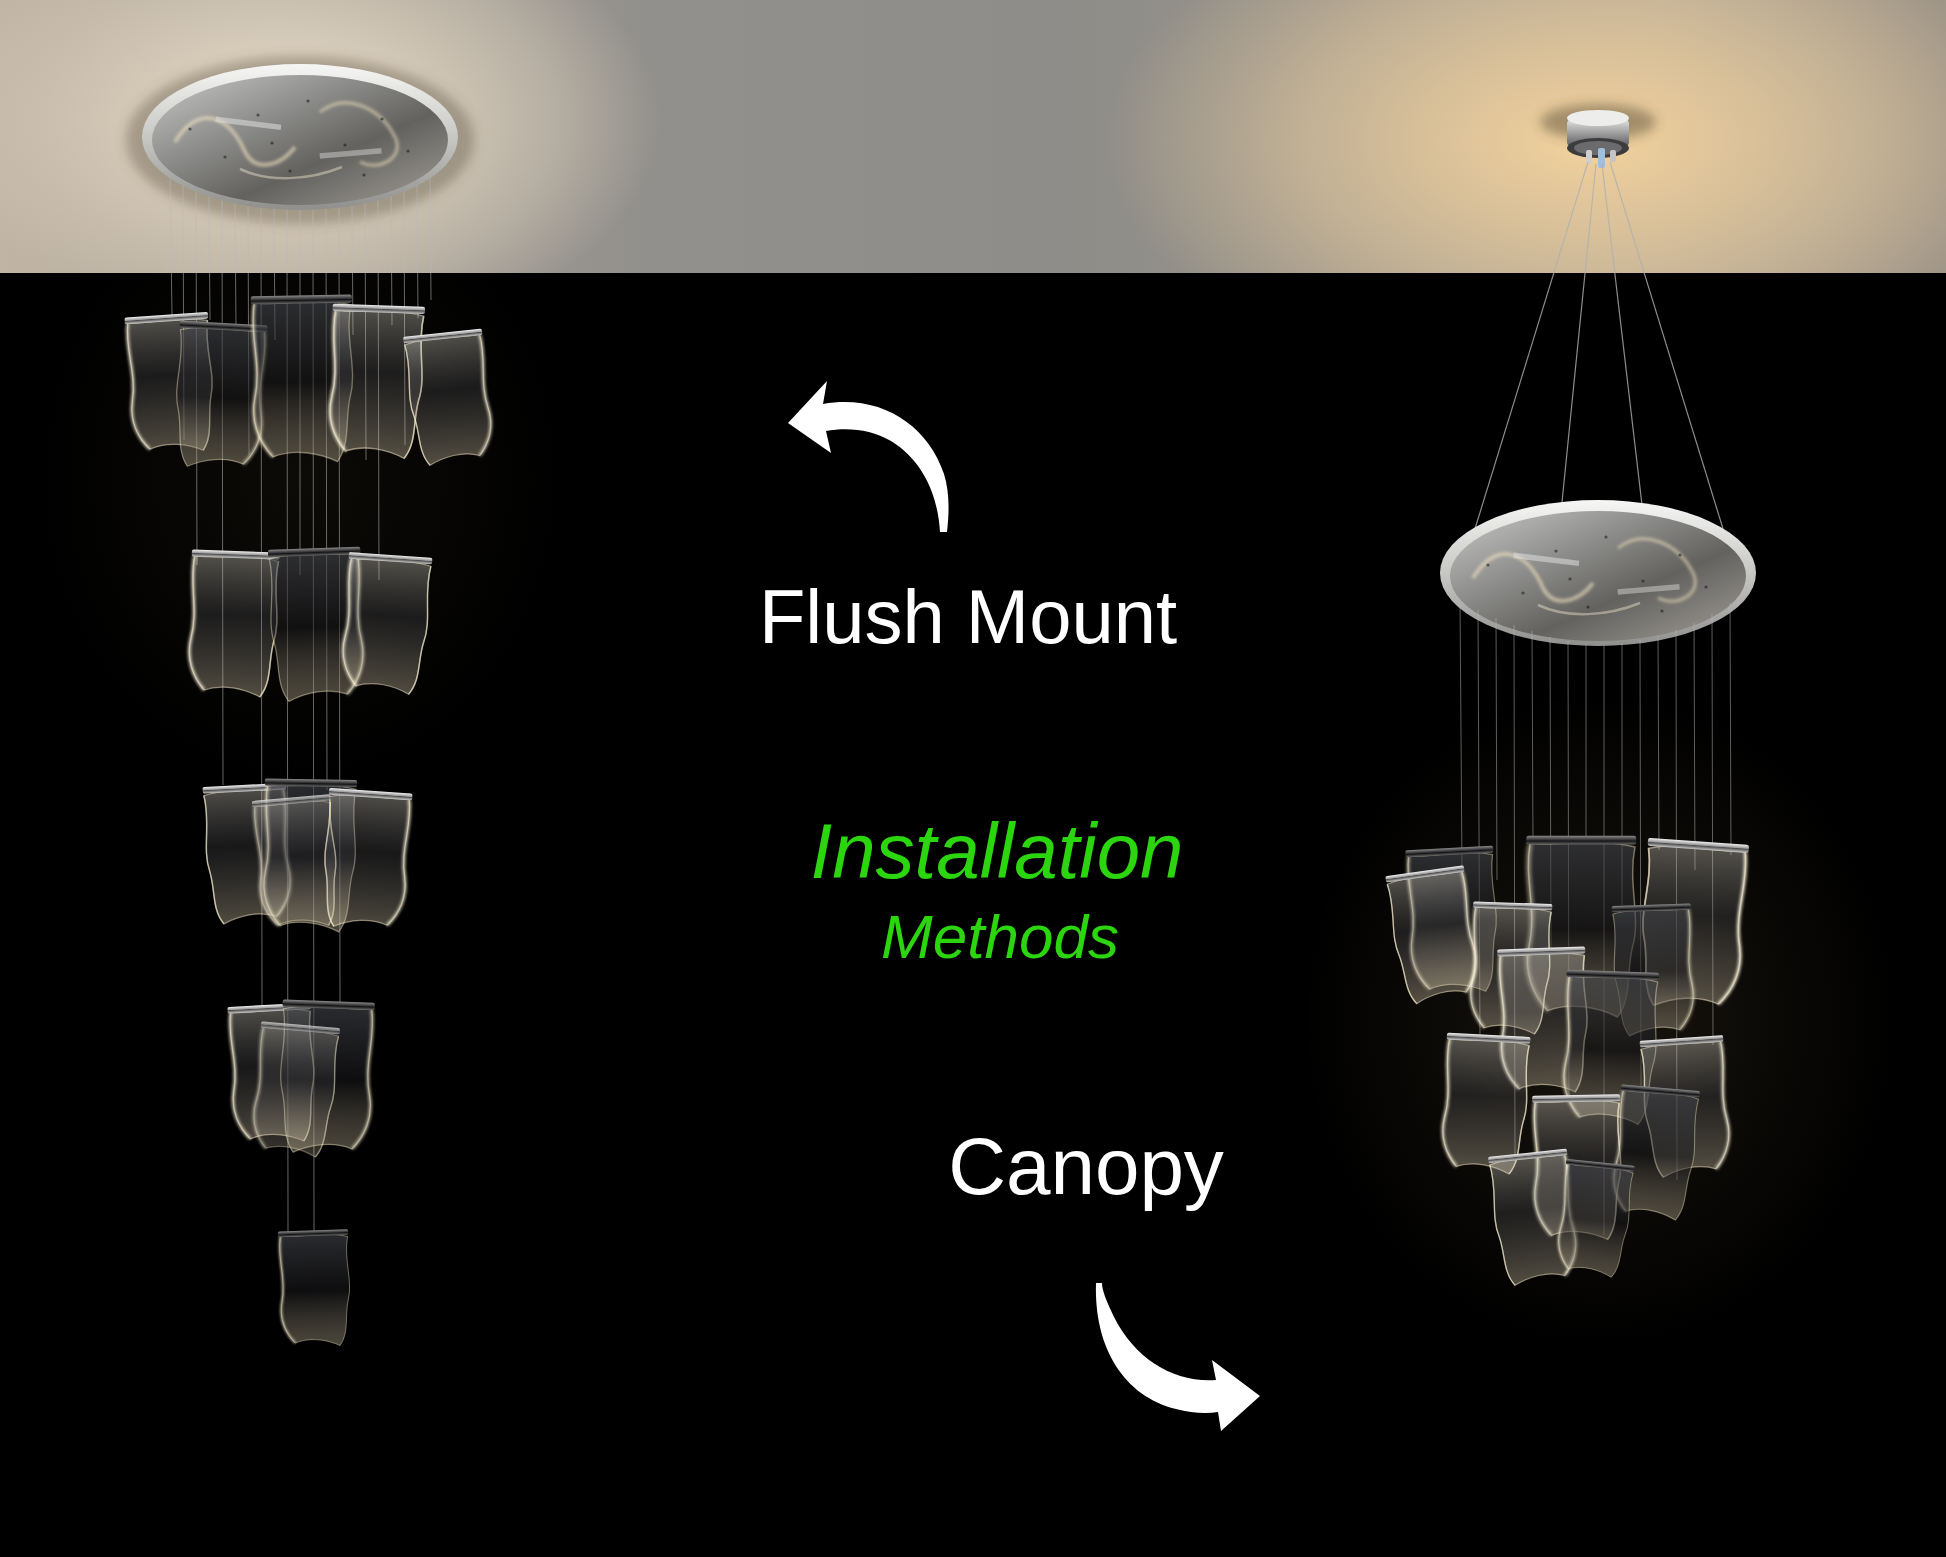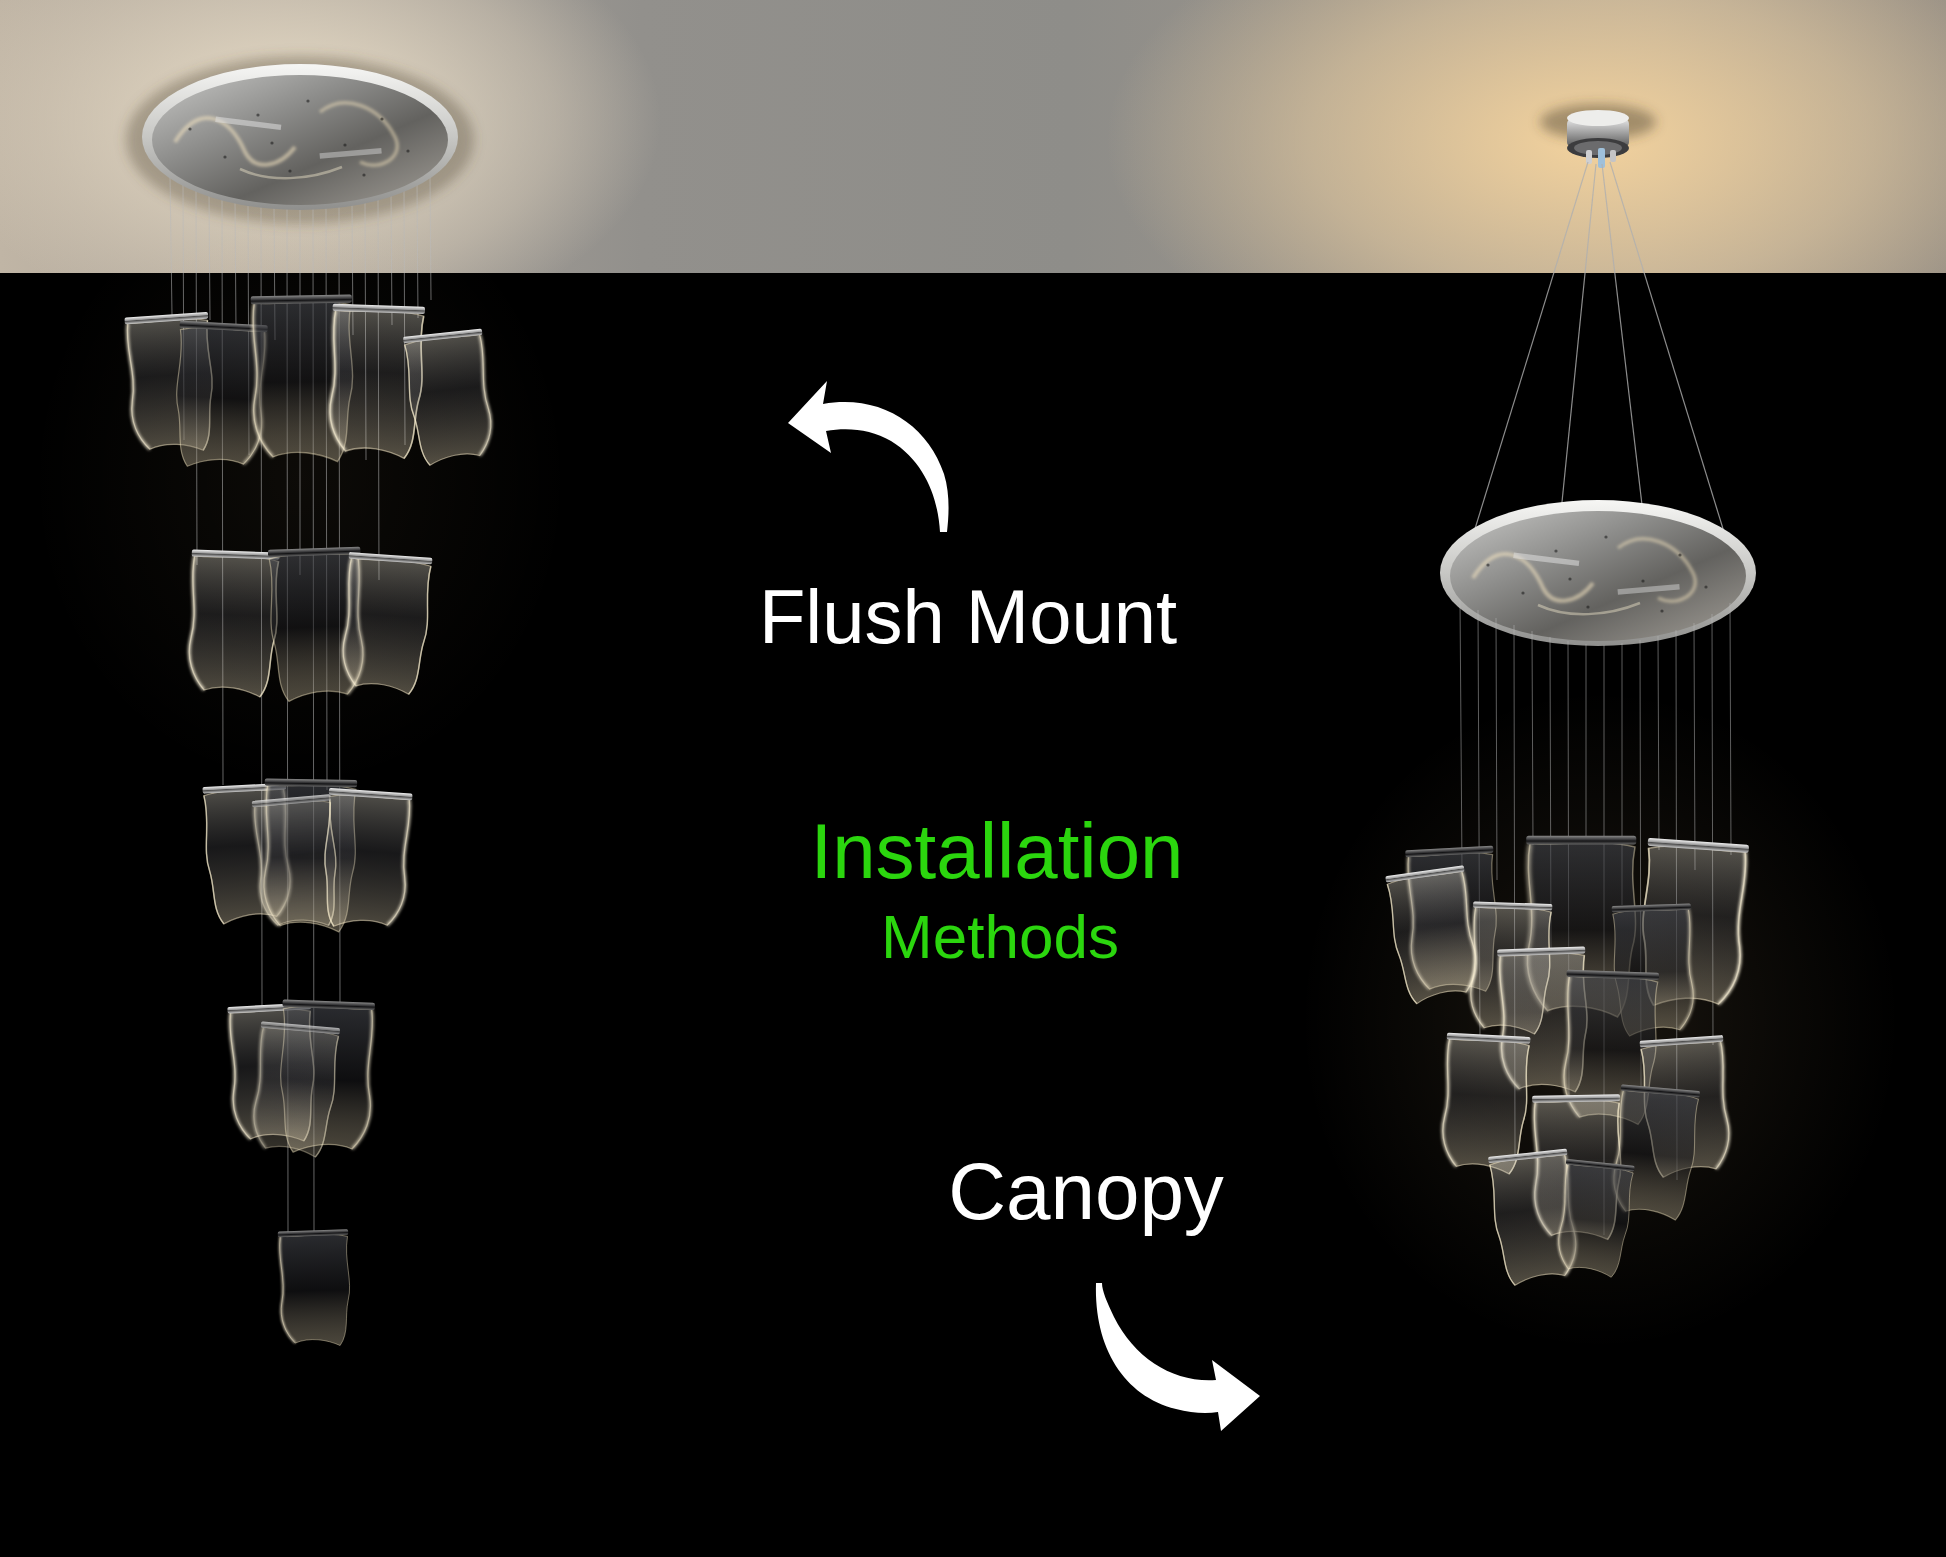--- a/index.html
+++ b/index.html
@@ -12,25 +12,25 @@
   .ceiling{
     position:absolute;left:0;top:0;width:1946px;height:273px;
     background:
       radial-gradient(ellipse 620px 330px at 1590px 140px, rgba(247,213,158,0.95), rgba(224,199,158,0.60) 45%, rgba(160,152,140,0) 78%),
       radial-gradient(ellipse 440px 270px at 300px 120px, rgba(241,229,206,0.92), rgba(218,206,186,0.45) 58%, rgba(150,145,136,0) 82%),
       linear-gradient(90deg,#c0b5a5 0%,#a9a299 16%,#92908c 33%,#8e8d89 55%,#99938a 70%,#a79d90 85%,#948d84 100%);
   }
   svg.scene{position:absolute;left:0;top:0;}
   .label{position:absolute;line-height:1;white-space:nowrap;transform:translateX(-50%);}
   .white{color:var(--text-white,#fff);}
-  .green{color:var(--accent-green,#2bd60e);}
+  .green{color:var(--accent-green,#2bd60e);font-style:italic;}
   .flush{left:968px;top:579px;font-size:76px;}
   .inst1{left:997px;top:812px;font-size:78px;}
   .inst2{left:1000px;top:906px;font-size:62px;}
-  .canopy{left:1086px;top:1152px;font-size:80px;}
+  .canopy{left:1086px;top:1127px;font-size:80px;}
   .arrow{fill:var(--arrow-white,#fff);}
 </style>
 </head>
 <body>
 
 <div class="stage">
 
   <div class="ceiling"></div>
 
   <svg class="scene" width="1946" height="1557" viewBox="0 0 1946 1557">

